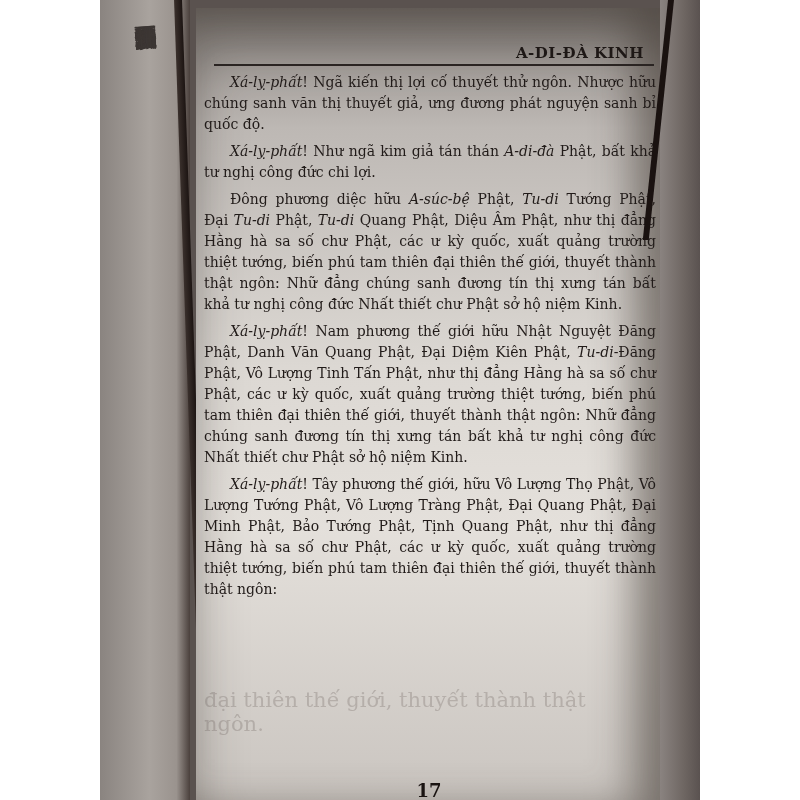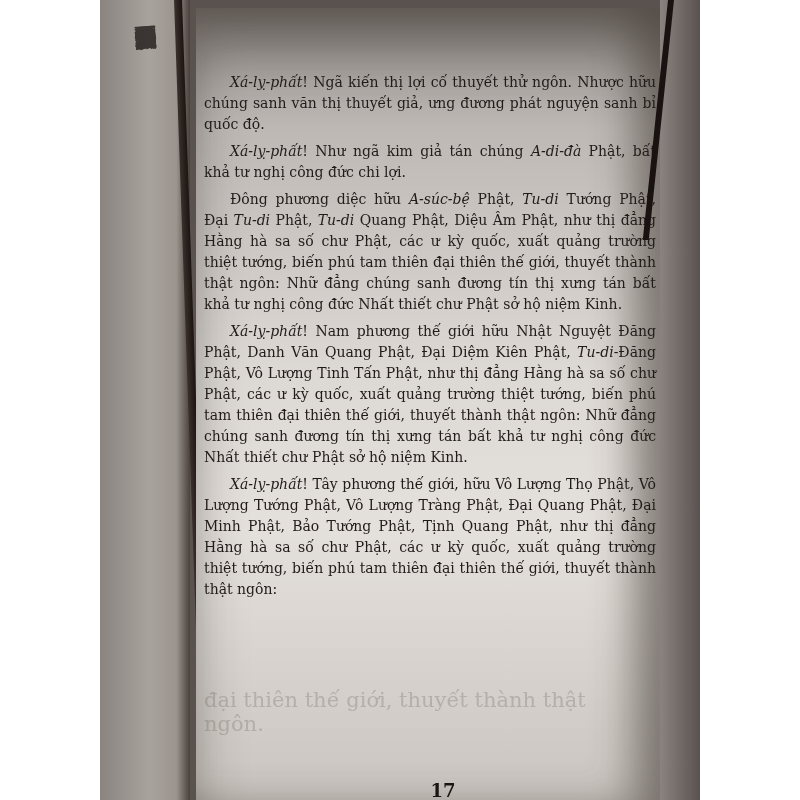--- a/index.html
+++ b/index.html
@@ -50,37 +50,40 @@
     position:absolute; left:8px; top:64px; width:452px;
     font-size:14px; line-height:21px; color:#211b19; text-align:justify;
   }
   .para { margin:0 0 6px 0; text-indent:26px; }
   .para i { font-style:italic; }
   .ghost {
     position:absolute; left:8px; top:680px; width:440px; font-size:21px; color:rgba(90,80,75,.25);
   }
   .page-number {
     position:absolute; left:0; width:466px; top:772px; text-align:center;
-    font-weight:bold; font-size:18px; color:#1a1412;padding-left:14px;
+    font-weight:bold; font-size:18px; color:#1a1412;
   }
 </style>
 </head>
 <body>
 
 <div class="photo">
   <div class="left-page">
     <div class="left-cjk">佛不可須彌如是舍長舌相眾生當護念經名聞光進佛廣長法切諸相佛</div>
   </div>
   <div class="spine"></div>
 
   <div class="page">
+    <div class="running-head">
+      <span class="title">A-DI-ĐÀ KINH</span>
+    </div>
 
     <div class="body-text">
       <p class="para"><i>Xá-lỵ-phất</i><span>! Ngã kiến thị lợi cố thuyết thử ngôn. Nhược hữu chúng sanh văn thị thuyết giả, ưng đương phát nguyện sanh bỉ quốc độ.</span></p>
-      <p class="para"><i>Xá-lỵ-phất</i><span>! Như ngã kim giả tán chúng </span><i>A-di-đà</i><span> Phật, bất khả tư nghị công đức chi lợi.</span></p>
+      <p class="para"><i>Xá-lỵ-phất</i><span>! Như ngã kim giả tán thán </span><i>A-di-đà</i><span> Phật, bất khả tư nghị công đức chi lợi.</span></p>
       <p class="para seg"><span>Đông phương diệc hữu </span><i>A-súc-bệ</i><span> Phật, </span><i>Tu-di</i><span> Tướng Phật, Đại </span><i>Tu-di</i><span> Phật, </span><i>Tu-di</i><span> Quang Phật, Diệu Âm Phật, như thị đẳng Hằng hà sa số chư Phật, các ư kỳ quốc, xuất quảng trường thiệt tướng, biến phú tam thiên đại thiên thế giới, thuyết thành thật ngôn: Nhữ đẳng chúng sanh đương tín thị xưng tán bất khả tư nghị công đức Nhất thiết chư Phật sở hộ niệm Kinh.</span></p>
       <p class="para seg"><i>Xá-lỵ-phất</i><span>! Nam phương thế giới hữu Nhật Nguyệt Đăng Phật, Danh Văn Quang Phật, Đại Diệm Kiên Phật, </span><i>Tu-di</i><span>-Đăng Phật, Vô Lượng Tinh Tấn Phật, như thị đẳng Hằng hà sa số chư Phật, các ư kỳ quốc, xuất quảng trường thiệt tướng, biến phú tam thiên đại thiên thế giới, thuyết thành thật ngôn: Nhữ đẳng chúng sanh đương tín thị xưng tán bất khả tư nghị công đức Nhất thiết chư Phật sở hộ niệm Kinh.</span></p>
       <p class="para seg"><i>Xá-lỵ-phất</i><span>! Tây phương thế giới, hữu Vô Lượng Thọ Phật, Vô Lượng Tướng Phật, Vô Lượng Tràng Phật, Đại Quang Phật, Đại Minh Phật, Bảo Tướng Phật, Tịnh Quang Phật, như thị đẳng Hằng hà sa số chư Phật, các ư kỳ quốc, xuất quảng trường thiệt tướng, biến phú tam thiên đại thiên thế giới, thuyết thành thật ngôn:</span></p>
     </div>
 
     <div class="ghost">đại thiên thế giới, thuyết thành thật ngôn.</div>
 
     <div class="page-number">17</div>
   </div>
 

